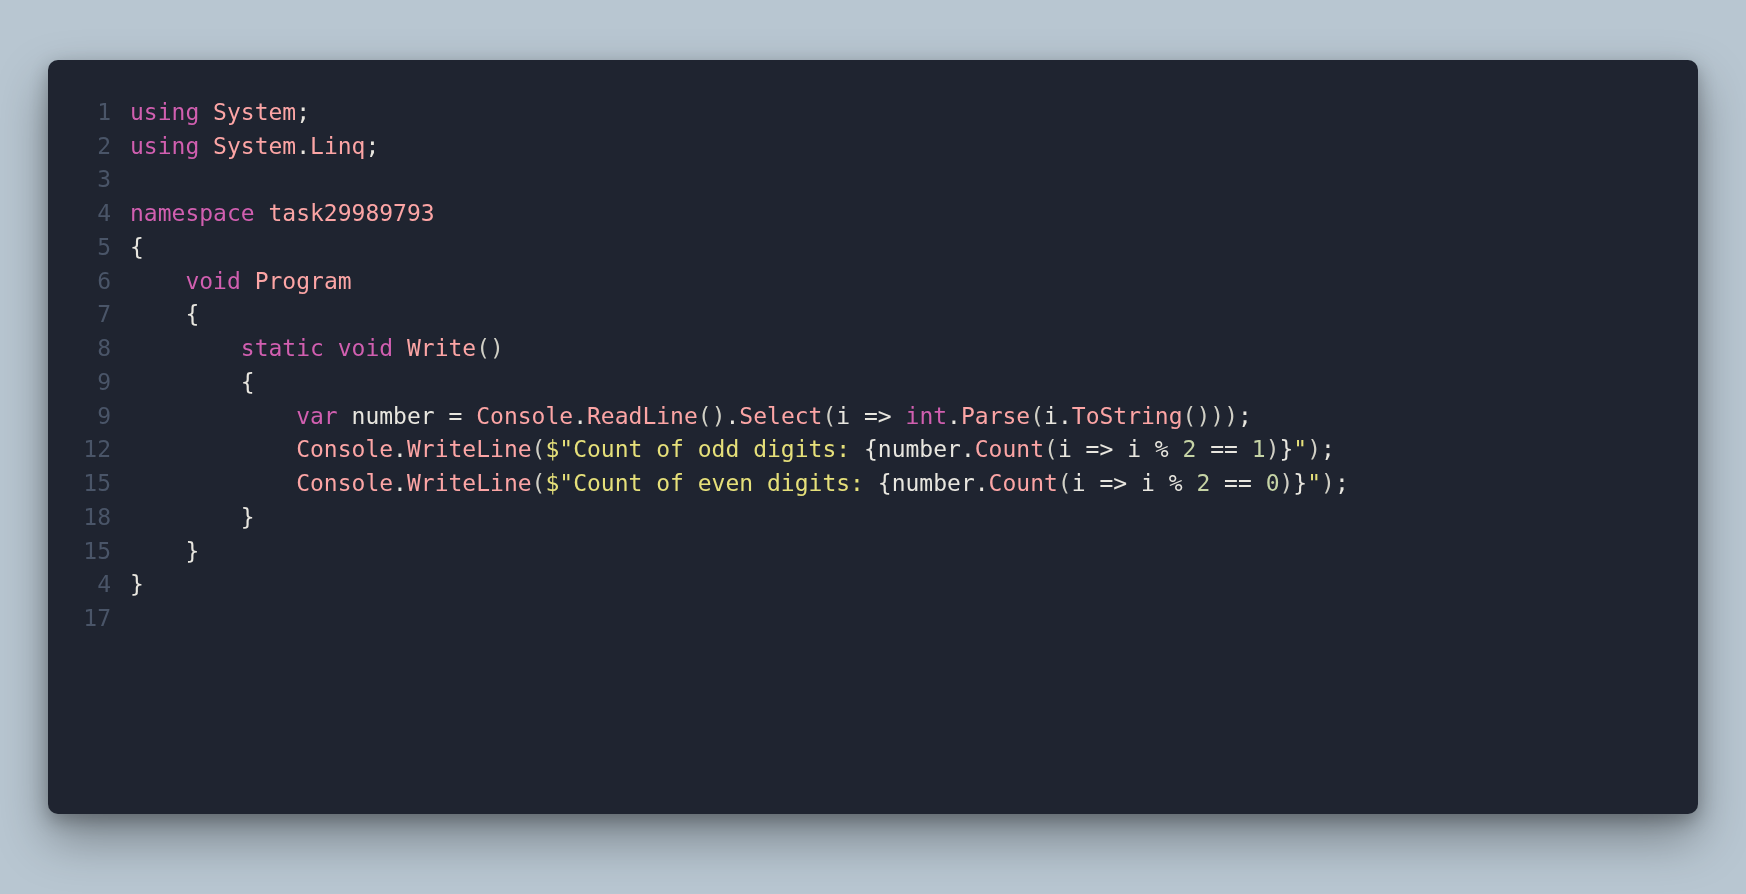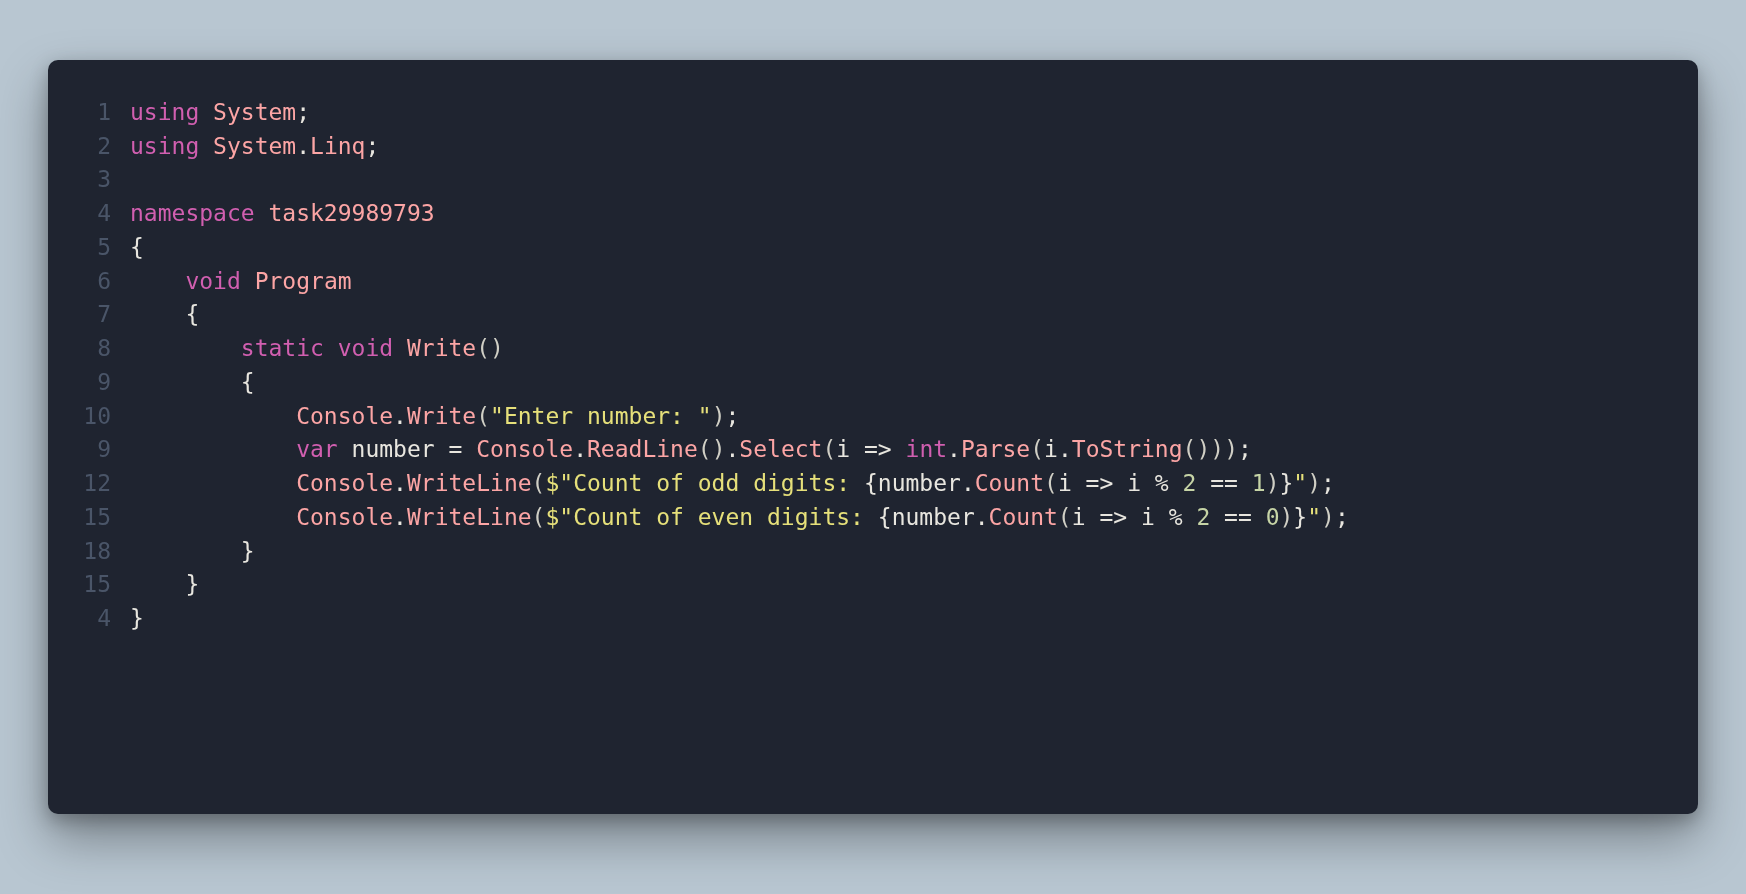--- a/index.html
+++ b/index.html
@@ -88,24 +88,20 @@
           </tr>
           <tr>
             <td class="gutter">8</td>
             <td class="code"><span class="tok-id">        </span><span class="tok-kw">static </span><span class="tok-kw">void </span><span class="tok-type">Write</span><span class="tok-paren">()</span></td>
           </tr>
           <tr>
             <td class="gutter">9</td>
             <td class="code"><span class="tok-punct">        {</span></td>
           </tr>
           <tr>
-            <td class="gutter">10</td>
-            <td class="code"><span class="tok-id">            </span><span class="tok-type">Console</span><span class="tok-punct">.</span><span class="tok-type">Write</span><span class="tok-paren">(</span><span class="tok-str">"Enter number: "</span><span class="tok-paren">)</span><span class="tok-punct">;</span></td>
-          </tr>
-          <tr>
             <td class="gutter">9</td>
             <td class="code"><span class="tok-id">            </span><span class="tok-kw">var </span><span class="tok-id">number </span><span class="tok-punct">= </span><span class="tok-type">Console</span><span class="tok-punct">.</span><span class="tok-type">ReadLine</span><span class="tok-paren">()</span><span class="tok-punct">.</span><span class="tok-type">Select</span><span class="tok-paren">(</span><span class="tok-id">i </span><span class="tok-punct">=&gt; </span><span class="tok-kw">int</span><span class="tok-punct">.</span><span class="tok-type">Parse</span><span class="tok-paren">(</span><span class="tok-id">i</span><span class="tok-punct">.</span><span class="tok-type">ToString</span><span class="tok-paren">()</span><span class="tok-paren">)</span><span class="tok-paren">)</span><span class="tok-punct">;</span></td>
           </tr>
           <tr>
             <td class="gutter">12</td>
             <td class="code"><span class="tok-id">            </span><span class="tok-type">Console</span><span class="tok-punct">.</span><span class="tok-type">WriteLine</span><span class="tok-paren">(</span><span class="tok-str">$"Count of odd digits: </span><span class="tok-punct">{</span><span class="tok-id">number</span><span class="tok-punct">.</span><span class="tok-type">Count</span><span class="tok-paren">(</span><span class="tok-id">i </span><span class="tok-punct">=&gt; </span><span class="tok-id">i </span><span class="tok-punct">% </span><span class="tok-num">2 </span><span class="tok-punct">== </span><span class="tok-num">1</span><span class="tok-paren">)</span><span class="tok-punct">}</span><span class="tok-str">"</span><span class="tok-paren">)</span><span class="tok-punct">;</span></td>
           </tr>
           <tr>
             <td class="gutter">15</td>
             <td class="code"><span class="tok-id">            </span><span class="tok-type">Console</span><span class="tok-punct">.</span><span class="tok-type">WriteLine</span><span class="tok-paren">(</span><span class="tok-str">$"Count of even digits: </span><span class="tok-punct">{</span><span class="tok-id">number</span><span class="tok-punct">.</span><span class="tok-type">Count</span><span class="tok-paren">(</span><span class="tok-id">i </span><span class="tok-punct">=&gt; </span><span class="tok-id">i </span><span class="tok-punct">% </span><span class="tok-num">2 </span><span class="tok-punct">== </span><span class="tok-num">0</span><span class="tok-paren">)</span><span class="tok-punct">}</span><span class="tok-str">"</span><span class="tok-paren">)</span><span class="tok-punct">;</span></td>
@@ -115,16 +111,20 @@
             <td class="code"><span class="tok-punct">        }</span></td>
           </tr>
           <tr>
             <td class="gutter">15</td>
             <td class="code"><span class="tok-punct">    }</span></td>
           </tr>
           <tr>
             <td class="gutter">4</td>
             <td class="code"><span class="tok-punct">}</span></td>
           </tr>
+          <tr>
+            <td class="gutter">17</td>
+            <td class="code"><span class="tok-id"></span></td>
+          </tr>
         </tbody>
     </table>
   </div>
 </div>
 
 </body></html>

